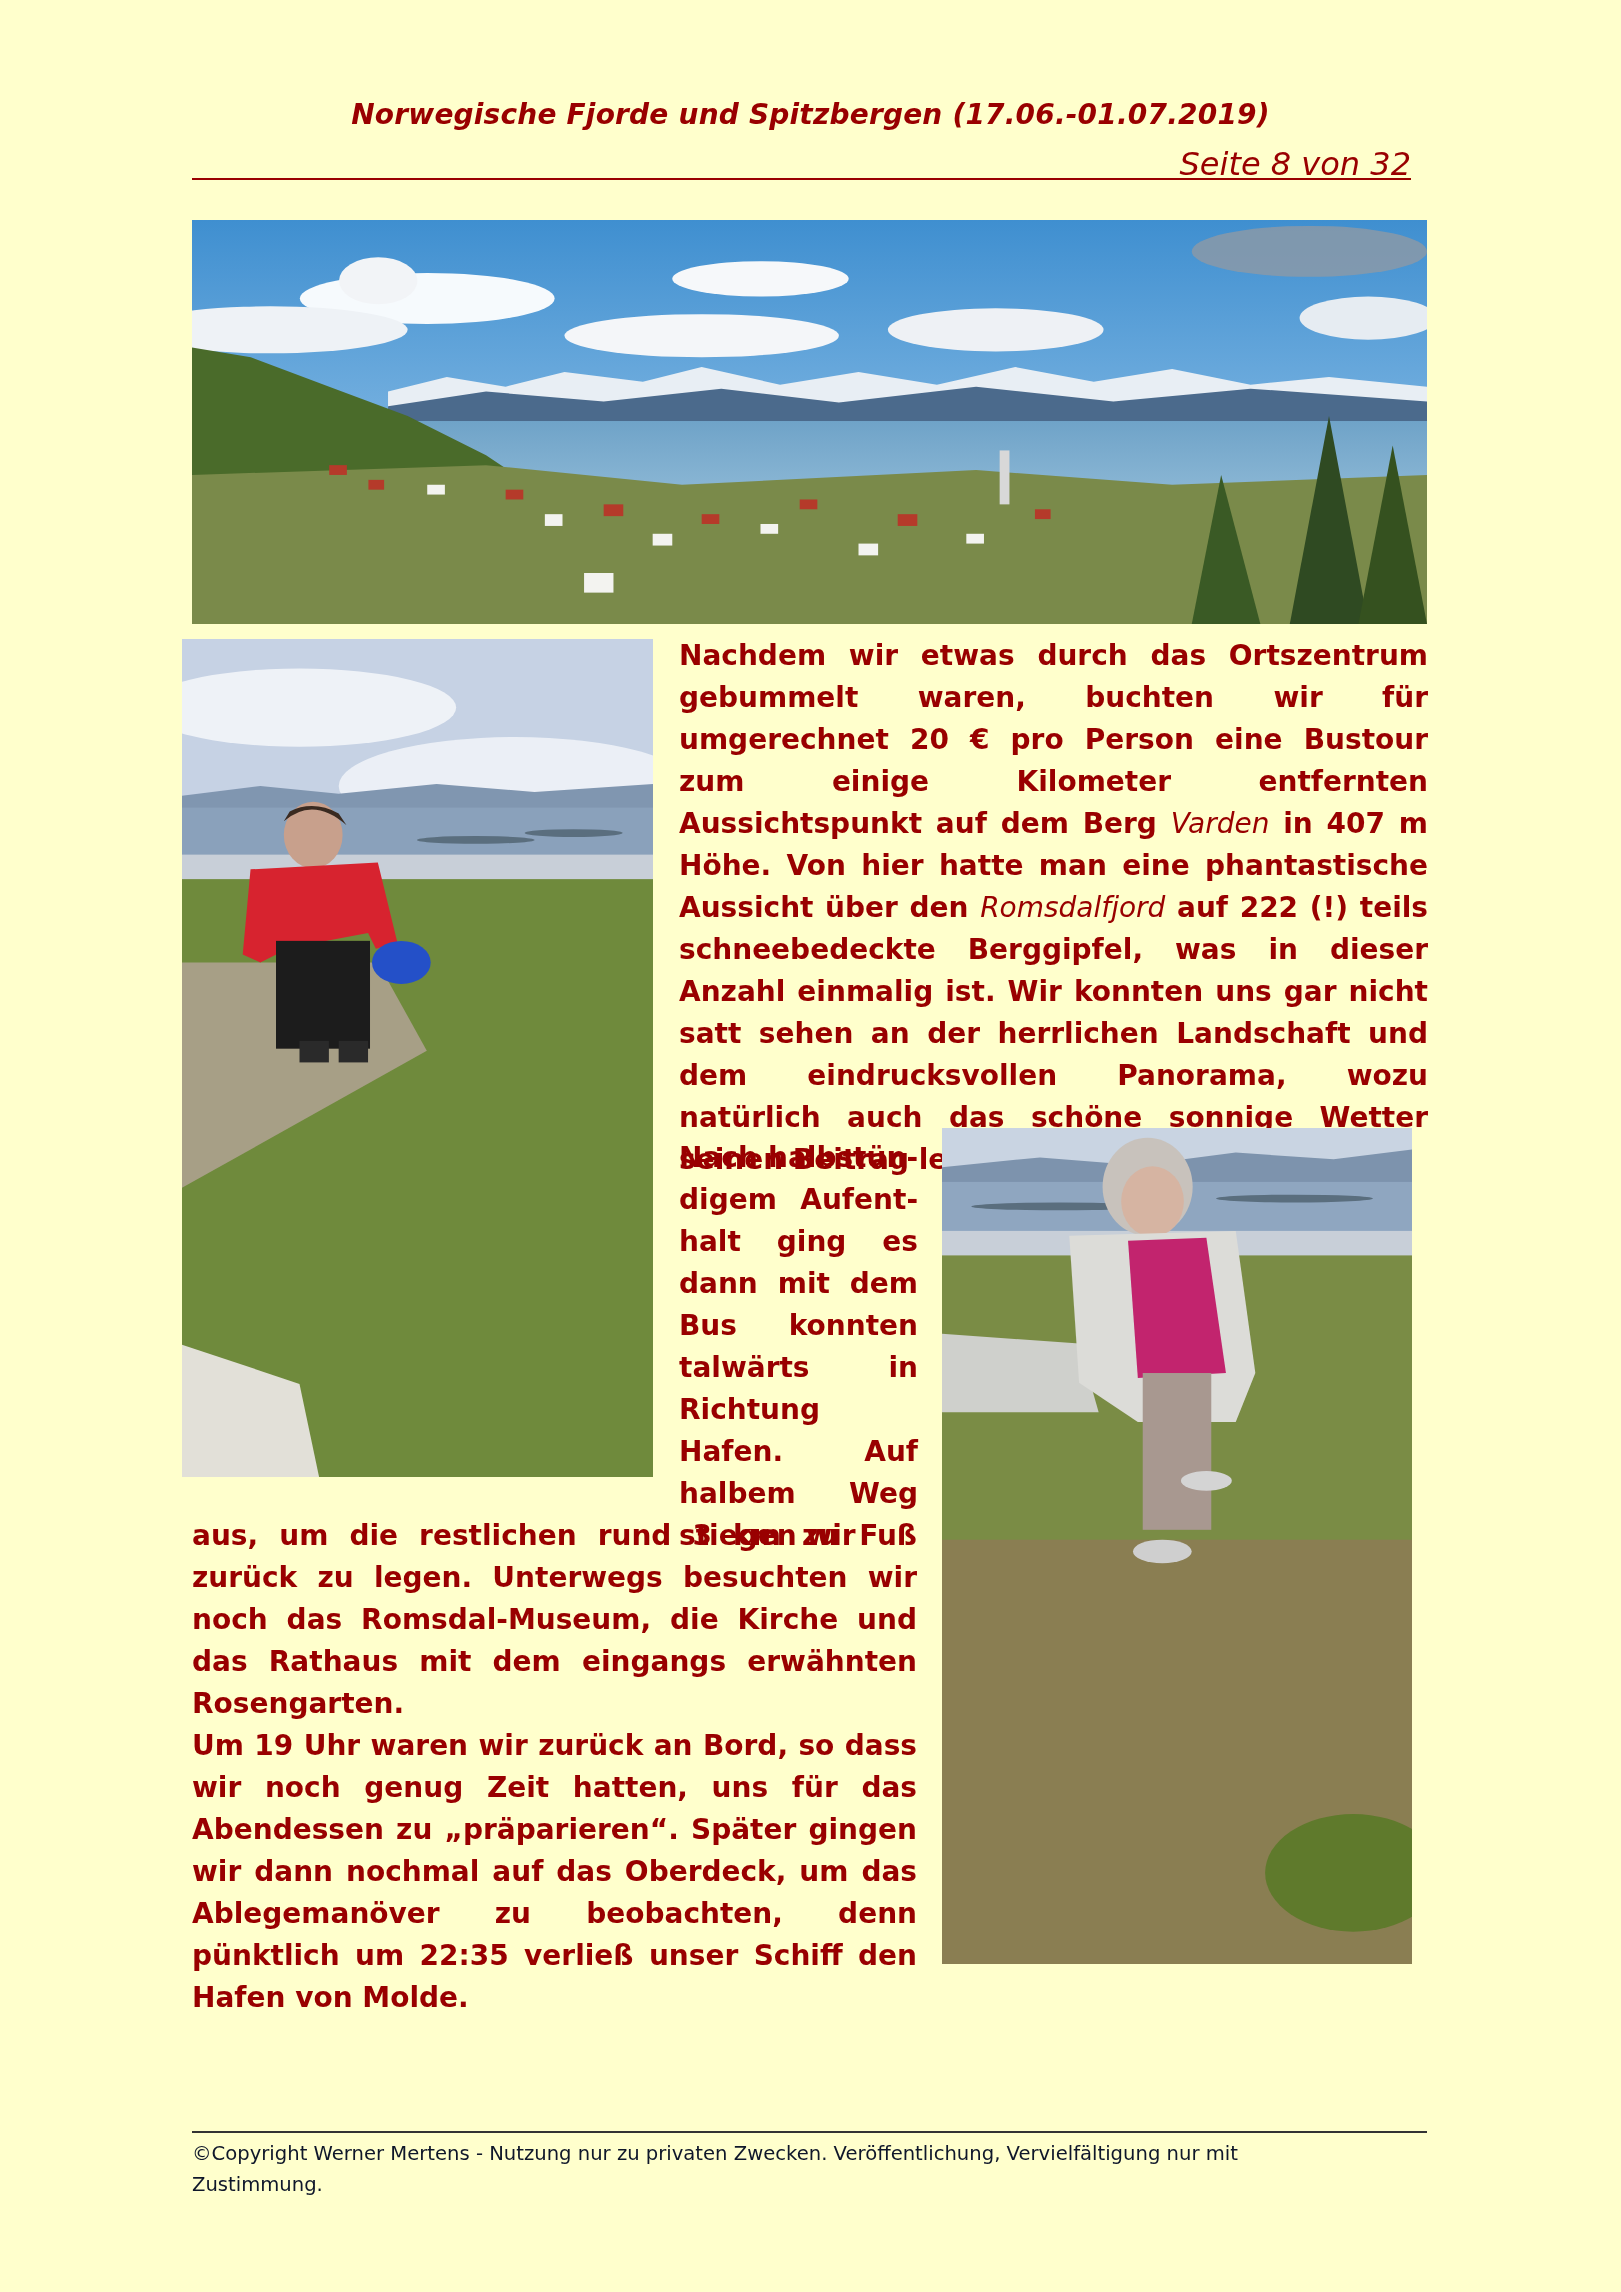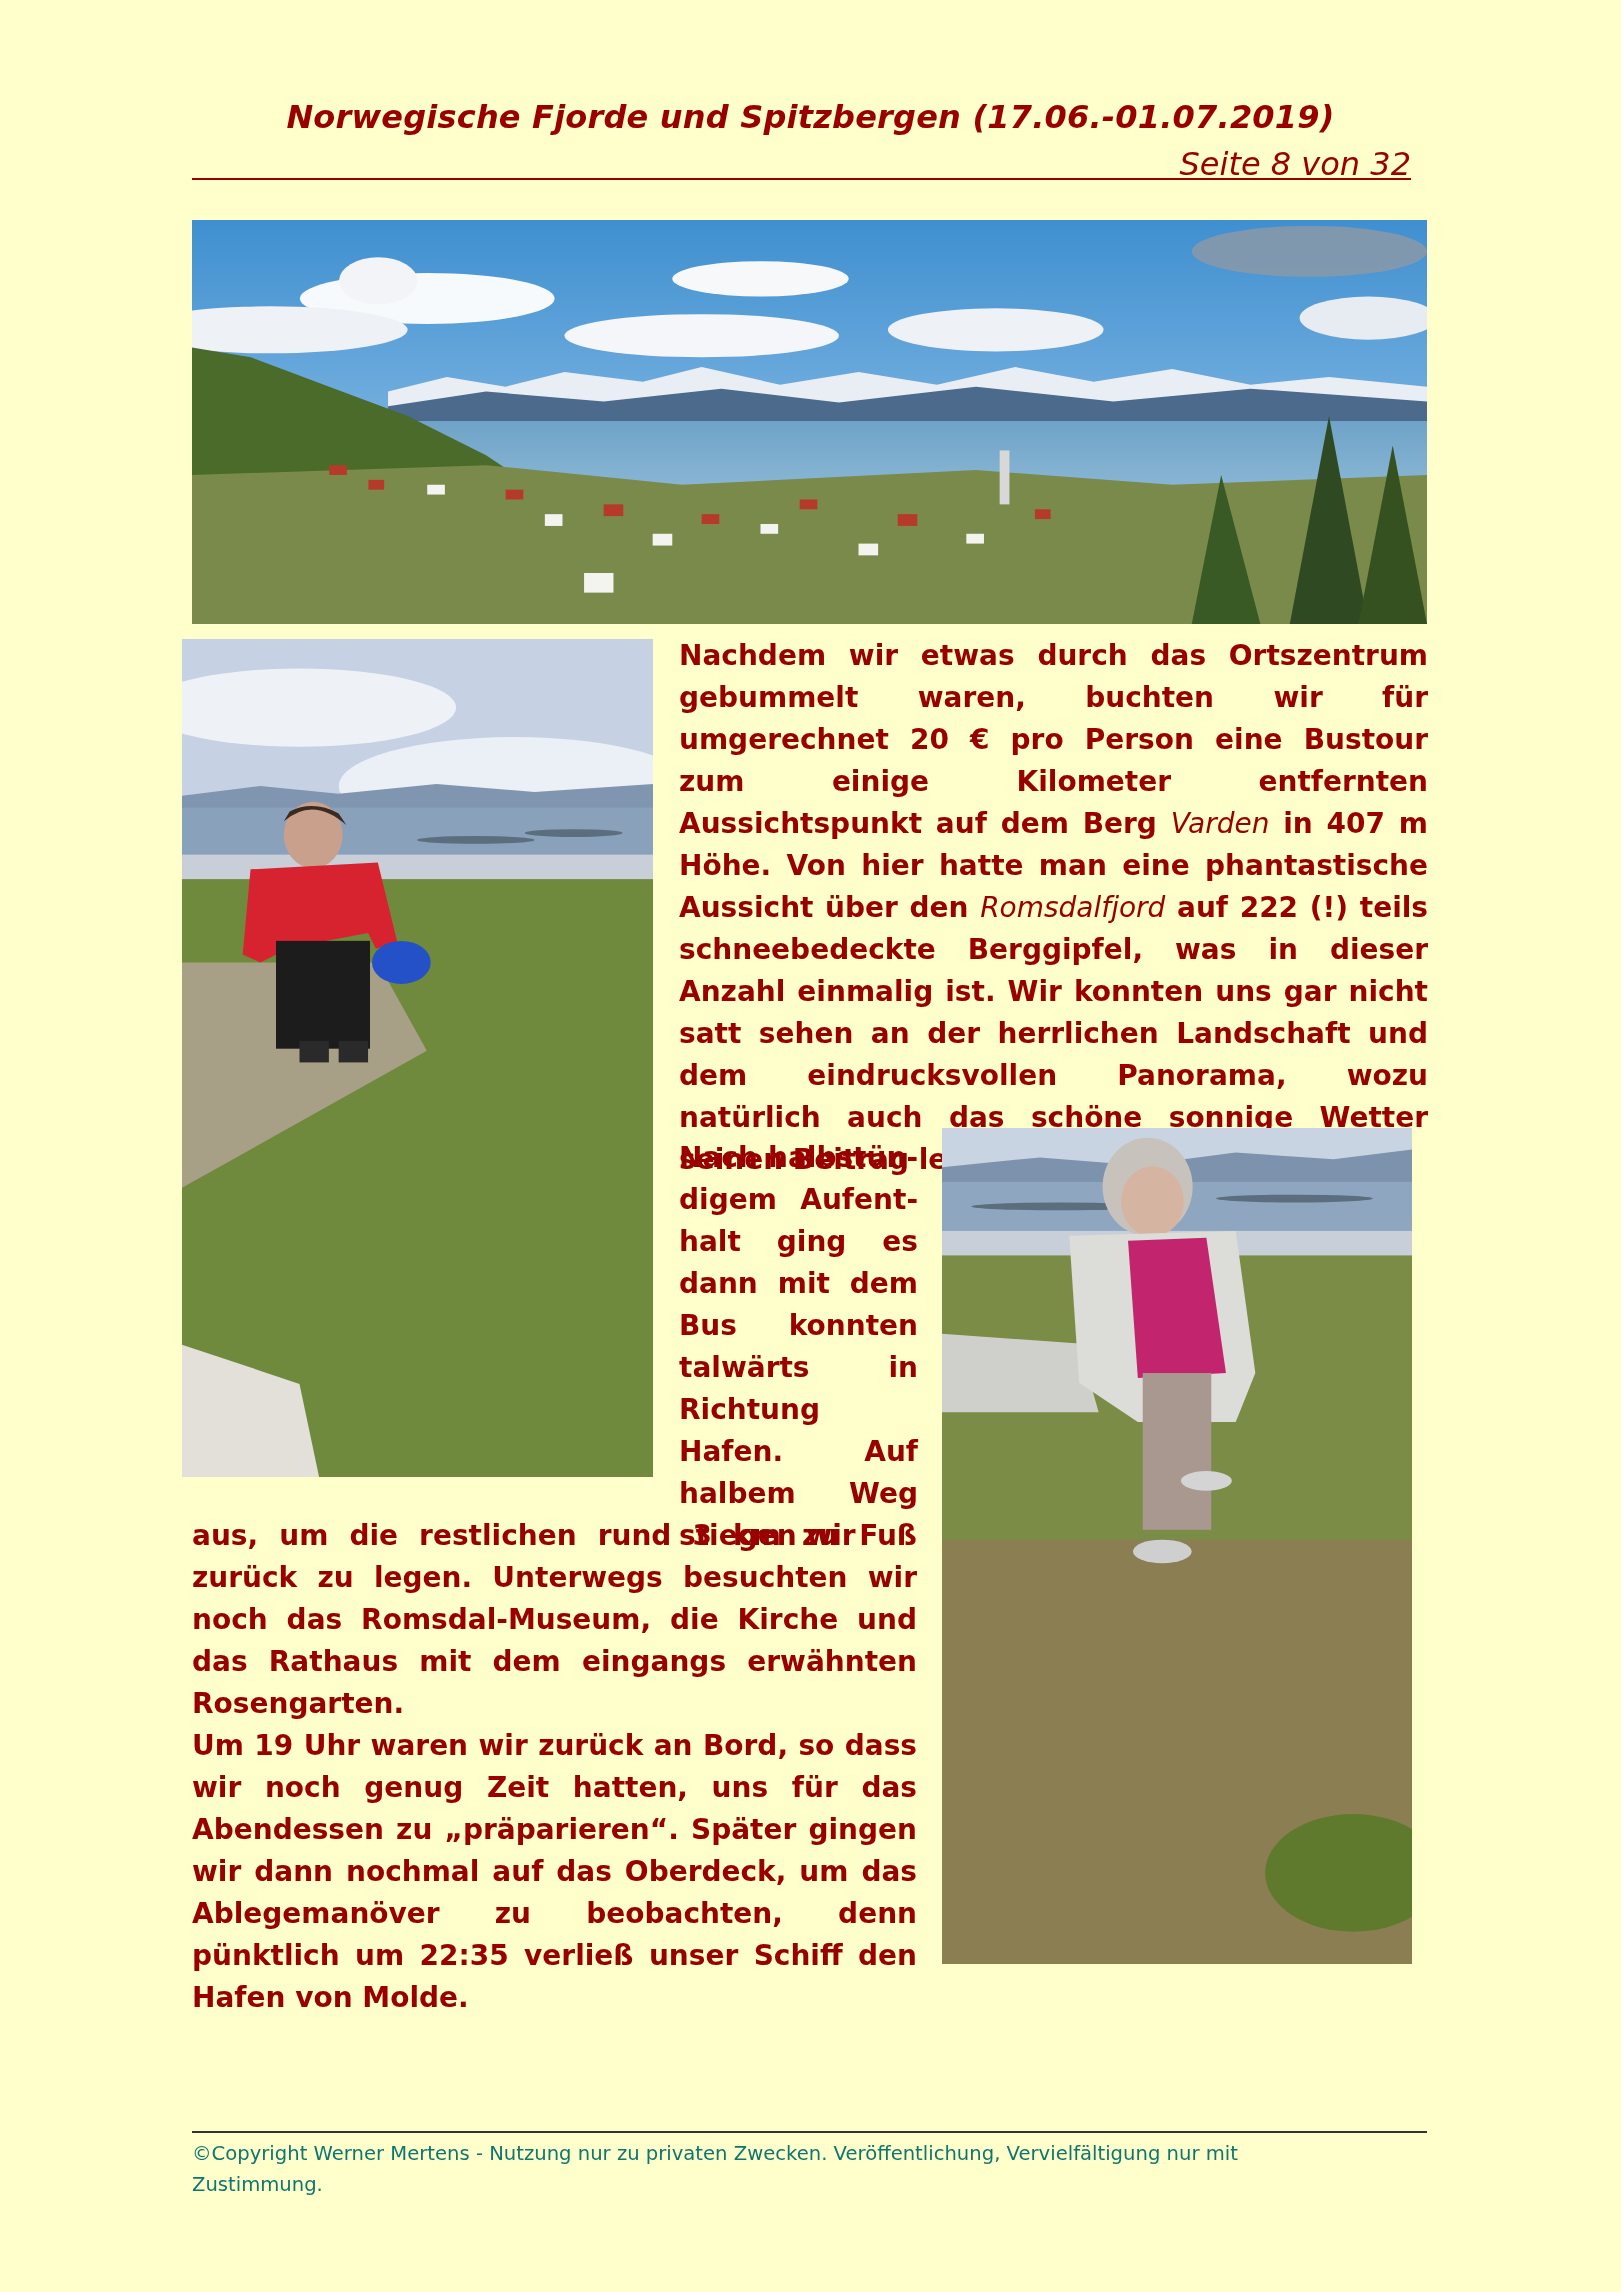--- a/index.html
+++ b/index.html
@@ -6,21 +6,21 @@
     body {
       width: 1621px; height: 2293px;
       background: #FFFFCC;
       position: relative;
       font-family: "DejaVu Sans", sans-serif;
       color: #990000;
       overflow: hidden;
     }
     .hdr1 {
       position: absolute; left: 0; width: 1621px; top: 98px;
-      text-align: center; font-size: 32px; font-style: italic; font-weight: bold;
+      text-align: center; font-size: 28px; font-style: italic; font-weight: bold;
       letter-spacing: 0.2px;
     }
     .hdr2 {
       position: absolute; left: 192px; width: 1219px; top: 143px; height: 35px;
       font-size: 26.5px; font-style: italic; font-weight: bold;
       border-bottom: 2.9px solid #990000;
     }
     .hdr2 .route { position: absolute; left: 13.7px; top: 0; }
     .hdr2 .page { position: absolute; right: 0; top: 2px; font-weight: normal; font-size: 32px; }
     .photo { position: absolute; overflow: hidden; }
@@ -28,21 +28,21 @@
     .para {
       position: absolute; font-weight: bold; font-size: 28px; line-height: 42px;
       text-align: justify;
     }
     .para i { font-weight: normal; }
     .footer-line {
       position: absolute; left: 192px; top: 2131px; width: 1235px; height: 2px; background: #333;
     }
     .footer {
       position: absolute; left: 192px; top: 2138px; width: 1176px;
-      font-size: 19.6px; line-height: 31px; color: #0f766e;
+      font-size: 19.6px; line-height: 31px; color: #0f172a;
     }
   </style>
 </head>
 <body>
 
 <div class="hdr1">Norwegische Fjorde und Spitzbergen (17.06.-01.07.2019)</div>
 <div class="hdr2">
   <span class="page">Seite 8 von 32</span>
 </div>
 

